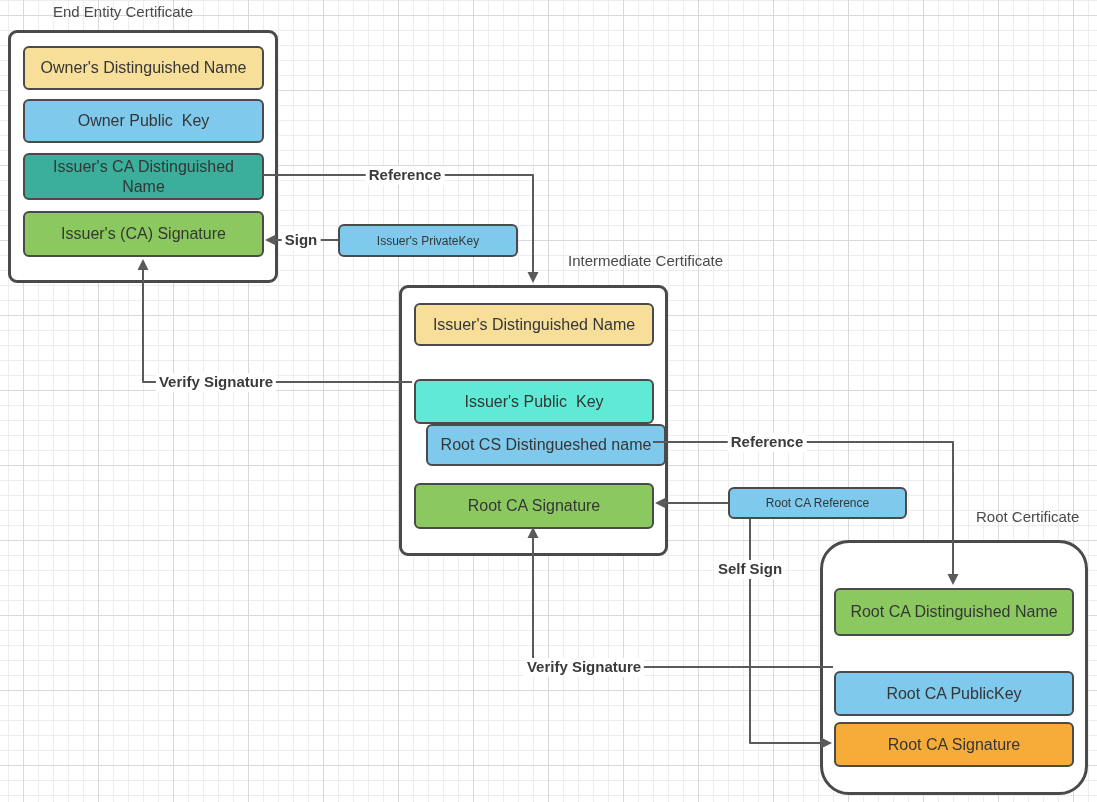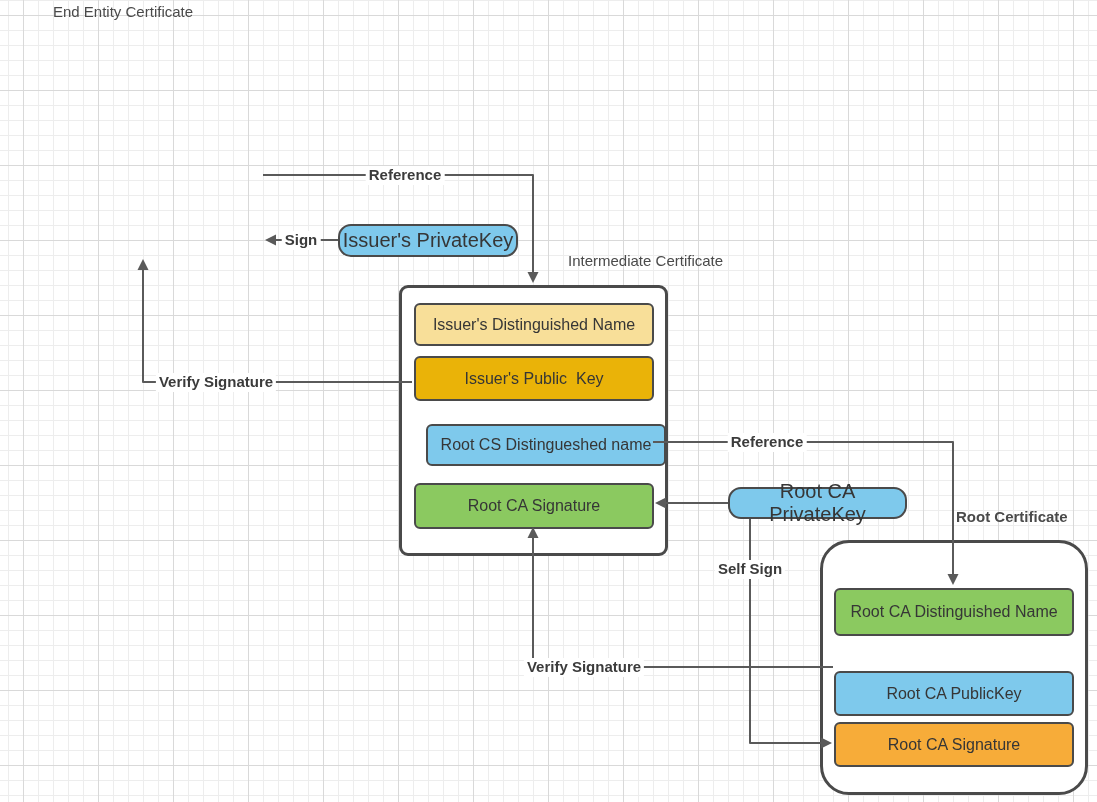--- a/index.html
+++ b/index.html
@@ -42,26 +42,26 @@
     font-size:16px;
     color:#363636;
     white-space:pre-wrap;
     line-height:1.2;
     padding:0 8px;
   }
   .key-box{
     position:absolute;
     box-sizing:border-box;
     border:2px solid #4a4a4a;
-    border-radius:13px;
+    border-radius:6px;
     display:flex;
     align-items:center;
     justify-content:center;
     text-align:center;
-    font-size:20px;
+    font-size:12px;
     color:#363636;
     white-space:pre-wrap;
   }
   svg.connectors{
     position:absolute;
     left:0;top:0;
     pointer-events:none;
   }
   svg.connectors path{
     fill:none;
@@ -79,38 +79,44 @@
     white-space:pre;
     line-height:1.1;
   }
 </style>
 </head>
 <body>
 
 <div class="canvas">
 
   <div class="group-title" style="left:53px;top:3px;">End Entity Certificate</div>
+  <div class="group-box" style="left:8px;top:30px;width:270px;height:253px;">
+    <div class="field" style="left: 12px; top: 13px; width: 241px; height: 44px; background-color: rgb(248, 223, 153);">Owner's Distinguished Name</div>
+    <div class="field" style="left: 12px; top: 66px; width: 241px; height: 44px; background-color: rgb(126, 201, 236);">Owner Public  Key</div>
+    <div class="field" style="left: 12px; top: 120px; width: 241px; height: 47px; background-color: rgb(60, 174, 156);">Issuer's CA Distinguished Name</div>
+    <div class="field" style="left: 12px; top: 178px; width: 241px; height: 46px; background-color: rgb(139, 201, 96);">Issuer's (CA) Signature</div>
+  </div>
 
   <div class="group-title" style="left:568px;top:252px;">Intermediate Certificate</div>
   <div class="group-box" style="left:399px;top:285px;width:269px;height:271px;">
     <div class="field" style="left: 12px; top: 15px; width: 240px; height: 43px; background-color: rgb(248, 223, 153);">Issuer's Distinguished Name</div>
-    <div class="field" style="left: 12px; top: 68px; width: 240px; height: 45px; background-color: #eab308;">Issuer's Public  Key</div>
+    <div class="field" style="left: 12px; top: 91px; width: 240px; height: 45px; background-color: #5eead4;">Issuer's Public  Key</div>
     <div class="field" style="left: 24px; top: 136px; width: 240px; height: 42px; background-color: rgb(126, 201, 236);">Root CS Distingueshed name</div>
     <div class="field" style="left: 12px; top: 195px; width: 240px; height: 46px; background-color: rgb(139, 201, 96);">Root CA Signature</div>
   </div>
 
-  <div class="group-title" style="left:956px;top:508px;font-weight:bold;">Root Certificate</div>
+  <div class="group-title" style="left:976px;top:508px;">Root Certificate</div>
   <div class="group-box" style="left:820px;top:540px;width:268px;height:255px;border-radius:29px;">
     <div class="field" style="left: 11px; top: 45px; width: 240px; height: 48px; background-color: rgb(139, 201, 96);">Root CA Distinguished Name</div>
     <div class="field" style="left: 11px; top: 104px; width: 240px; height: 45px; background-color: rgb(126, 201, 236); margin-top: 24px;">Root CA PublicKey</div>
     <div class="field" style="left: 11px; top: 179px; width: 240px; height: 45px; background-color: rgb(247, 172, 57);">Root CA Signature</div>
   </div>
 
   <div class="key-box" style="left: 338px; top: 224px; width: 180px; height: 33px; background-color: rgb(126, 201, 236);">Issuer's PrivateKey</div>
-  <div class="key-box" style="left: 728px; top: 487px; width: 179px; height: 32px; background-color: rgb(126, 201, 236);">Root CA PrivateKey</div>
+  <div class="key-box" style="left: 728px; top: 487px; width: 179px; height: 32px; background-color: rgb(126, 201, 236);">Root CA Reference</div>
 
   <svg class="connectors" width="1097" height="802">
 
     <path d="M 338 240 L 268 240" style="stroke: rgb(90, 90, 90);"></path>
     <polygon points="265,240 276,234.5 276,245.5" style="fill: rgb(90, 90, 90);"></polygon>
 
     <path d="M 263 175 L 533 175 L 533 278" style="stroke: rgb(90, 90, 90);"></path>
     <polygon points="533,283 527.5,272 538.5,272" style="fill: rgb(90, 90, 90);"></polygon>
 
     <path d="M 412 382 L 143 382 L 143 270" style="stroke: rgb(90, 90, 90);"></path>

